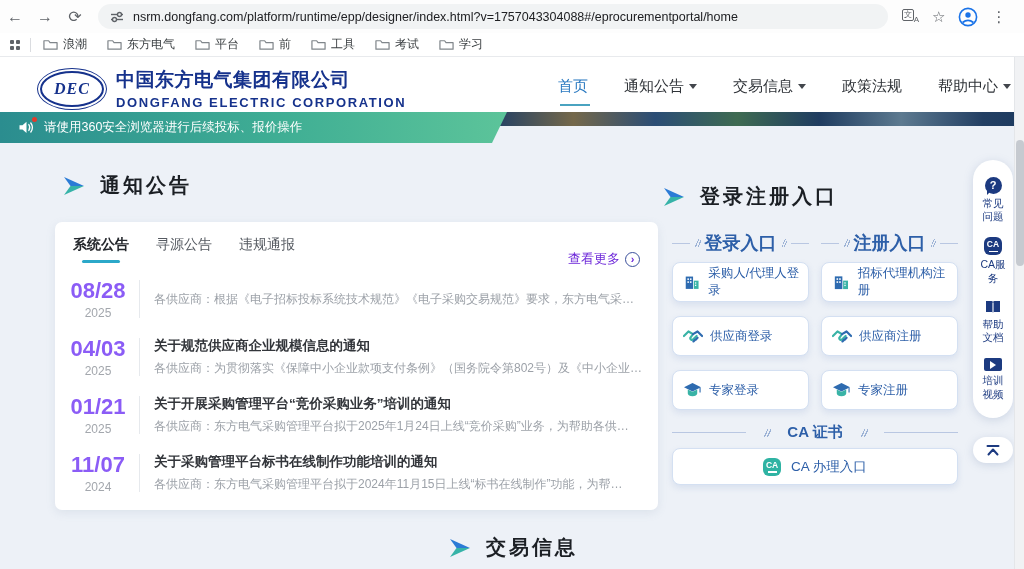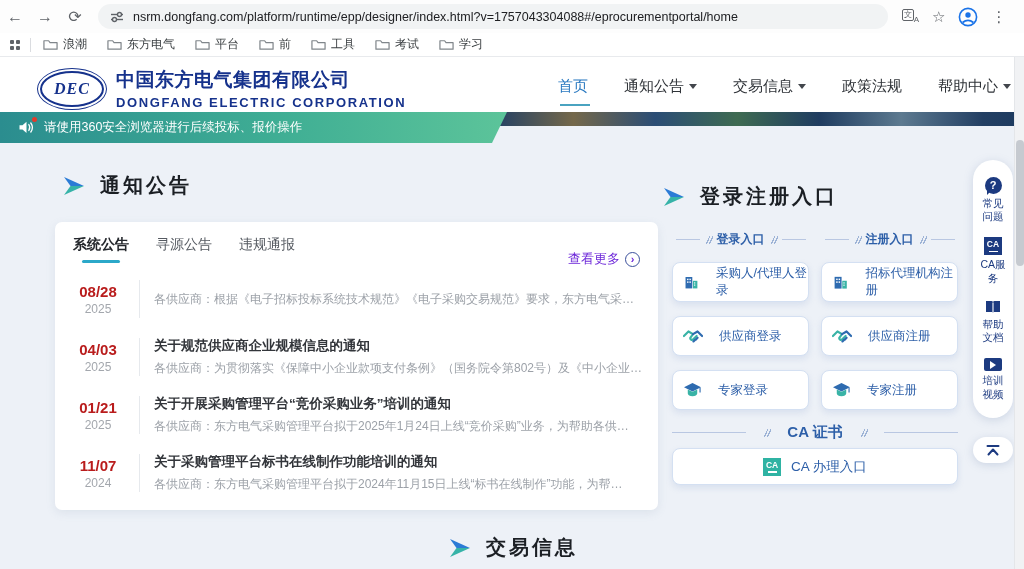--- a/index.html
+++ b/index.html
@@ -80,49 +80,49 @@
   .tab.active { color:#24272c; font-weight:bold; }
   .tab.active::after { content:""; position:absolute; left:50%; transform:translateX(-50%);
                        bottom:5px; width:38px; height:3px; background:#2ba8c9; border-radius:2px; }
   .more-link { margin-left:auto; display:flex; align-items:center; gap:5px;
                color:#6d28d9; font-size:13px; cursor:pointer;margin-top:12px; }
   .more-circle { width:15px; height:15px; border:1.3px solid #3a4f9b; border-radius:50%;
                  font-size:11px; font-weight:bold; line-height:13px; text-align:center; }
   .news-list { padding:2px 14px 0 10px; }
   .news-item { display:flex; align-items:center; height:58px; cursor:pointer; }
   .date-block { width:66px; text-align:center; flex:0 0 auto; }
-  .news-date { font-size:15px; font-weight:bold; color:#b91c1c; }
+  .news-date { font-size:22px; font-weight:bold; color:#8b5cf6; }
   .news-year { font-size:12px; color:#a3a7ad; margin-top:2px; }
   .v-div { width:1px; height:38px; background:#e6e9ed; margin:0 14px 0 8px; flex:0 0 auto; }
   .news-text { flex:1; min-width:0; }
   .news-title { font-size:13.5px; font-weight:bold; color:#33363b; margin-bottom:5px;
                 white-space:nowrap; overflow:hidden; text-overflow:ellipsis; }
   .news-desc { font-size:12px; color:#9ca1a8; white-space:nowrap; overflow:hidden; text-overflow:ellipsis; }
 
   
   .col-headers { position:absolute; left:672px; top:231px; width:286px; display:flex; gap:12px; z-index:2; }
   .deco-header { width:137px; display:flex; align-items:center; justify-content:center; gap:4px; }
-  .deco-title { color:#2d5fa8; font-weight:bold; font-size:12px; white-space:nowrap; }
+  .deco-title { color:#2d5fa8; font-weight:bold; font-size:18px; white-space:nowrap; }
   .dline { height:1px; width:24px; background:#b9c7e2; }
   .dslash { width:9px; height:8px;
     background:linear-gradient(115deg,transparent 42%,#9db3d6 42%,#9db3d6 52%,transparent 52%,transparent 66%,#9db3d6 66%,#9db3d6 76%,transparent 76%); }
   .btn-grid { position:absolute; left:672px; top:262px; width:286px; display:grid;
               grid-template-columns:137px 137px; column-gap:12px; row-gap:14px; z-index:2; }
   .entry-btn { height:40px; background:#fff; border:1px solid #d4e0f2; border-radius:8px;
                box-shadow:0 3px 6px rgba(120,150,200,.18); display:flex; align-items:center;
-               gap:16px; padding-left:10px; font-size:12.5px; color:#2d5fa8; cursor:pointer; }
+               gap:7px; padding-left:10px; font-size:12.5px; color:#2d5fa8; cursor:pointer; }
   .ca-divider { position:absolute; left:672px; top:423px; width:286px; display:flex;
                 align-items:center; justify-content:center; gap:16px; z-index:2; }
   .ca-divider .dline { flex:1; }
   .ca-divider .deco-title { font-size:15px; }
   .ca-btn { position:absolute; left:672px; top:448px; width:286px; height:37px; background:#fff;
             border:1px solid #d4e0f2; border-radius:8px; box-shadow:0 3px 6px rgba(120,150,200,.18);
             display:flex; align-items:center; justify-content:center; gap:10px;
             font-size:13.5px; color:#2d5fa8; cursor:pointer; z-index:2; }
-  .ca-badge { width:18px; height:18px; background:#2fb3a3; border-radius:0; display:flex;
+  .ca-badge { width:18px; height:18px; background:#2fb3a3; border-radius:6px; display:flex;
               flex-direction:column; align-items:center; justify-content:center; }
   .ca-badge b { color:#fff; font-size:8.5px; line-height:9px; }
   .ca-badge i { display:block; width:9px; height:1.5px; background:#fff; margin-top:1.5px; }
 
   
   .side-toolbar { position:absolute; left:973px; top:160px; width:40px; height:258px; background:#fff;
                   border-radius:20px; box-shadow:0 2px 10px rgba(120,140,180,.28);
                   display:flex; flex-direction:column; align-items:center; justify-content:space-around;
                   padding:10px 0; z-index:5; }
   .tool-item { display:flex; flex-direction:column; align-items:center; gap:3px; cursor:pointer; }

